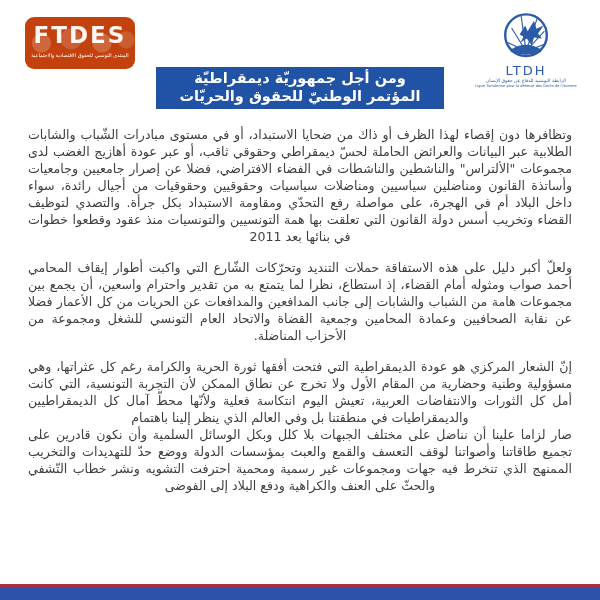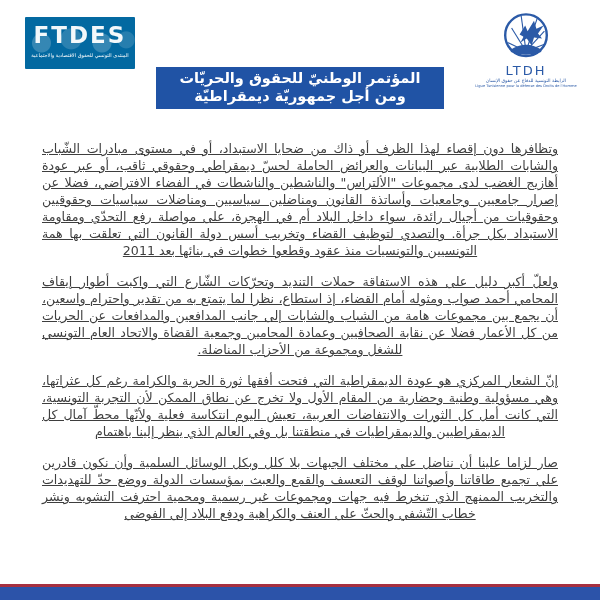--- a/index.html
+++ b/index.html
@@ -9,21 +9,21 @@
     background: #ffffff;
     position: relative;
     overflow: hidden;
   }
   .page { position: relative; width: 600px; height: 600px; background: #fff; direction: rtl; }
 
   
   .ftdes-logo {
     position: absolute; top: 17px; left: 25px;
     width: 110px; height: 52px;
-    background: #0369a1; border-radius: 1px;
+    background: #c2410c; border-radius: 9px;
     color: #fff; text-align: center; overflow: hidden;
     direction: ltr;
   }
   .ftdes-logo::before {
     content: ""; position: absolute; inset: 0;
     background:
       radial-gradient(circle at 15% 50%, rgba(255,255,255,0.20) 9px, transparent 10px),
       radial-gradient(circle at 42% 42%, rgba(255,255,255,0.16) 10px, transparent 11px),
       radial-gradient(circle at 70% 50%, rgba(255,255,255,0.20) 9px, transparent 10px),
       radial-gradient(circle at 92% 44%, rgba(255,255,255,0.14) 8px, transparent 9px);
@@ -58,22 +58,21 @@
   }
 
   
   .doc-body {
     position: absolute; top: 126px; right: 28px; left: 28px;
     color: #3e3e3e; font-size: 12.6px; line-height: 17px;
   }
   .doc-body p {
     text-align: justify;
     text-align-last: center;
-    margin: 14px;
-    text-decoration: underline;
+    margin: 0;
   }
   .doc-body p.gap { margin-top: 14px; }
 
   
   .footer-red  { position: absolute; left: 0; right: 0; bottom: 13px; height: 3px;  background: #a63040; }
   .footer-blue { position: absolute; left: 0; right: 0; bottom: 0;    height: 13px; background: #2c53a9; }
 </style>
 </head>
 <body>
 
@@ -97,22 +96,22 @@
       </g>
       <path d="M11 47 Q30 35 49 47 L49 50 Q30 57 11 50 Z" fill="#2b5aa7"></path>
       <path d="M22 28 L29 17 L32 24 L40 11 L43 21 L52 17 L45 27 L50 33 L40 32 L37 42 L31 33 L23 38 L27 31 Z" fill="#2b5aa7"></path>
     </svg>
     <div class="ltdh-acronym">LTDH</div>
     <div class="ltdh-sub-ar">الرابطة التونسية للدفاع عن حقوق الإنسان</div>
     <div class="ltdh-sub-fr">Ligue Tunisienne pour la défense des Droits de l'Homme</div>
   </div>
 
   <div class="banner">
+    <span style="display:block">ومن أجل جمهوريّة ديمقراطيّة</span>
     <span style="display:block">المؤتمر الوطنيّ للحقوق والحريّات</span>
-    <span style="display:block">ومن أجل جمهوريّة ديمقراطيّة</span>
   </div>
 
   <div class="doc-body">
     <p>وتظافرها دون إقصاء لهذا الظرف أو ذاك من ضحايا الاستبداد، أو في مستوى مبادرات الشّباب والشابات الطلابية عبر البيانات والعرائض الحاملة لحسّ ديمقراطي وحقوقي ثاقب، أو عبر عودة أهازيج الغضب لدى مجموعات "الألتراس" والناشطين والناشطات في الفضاء الافتراضي، فضلا عن إصرار جامعيين وجامعيات وأساتذة القانون ومناضلين سياسيين ومناضلات سياسيات وحقوقيين وحقوقيات من أجيال رائدة، سواء داخل البلاد أم في الهجرة، على مواصلة رفع التحدّي ومقاومة الاستبداد بكل جرأة. والتصدي لتوظيف القضاء وتخريب أسس دولة القانون التي تعلقت بها همة التونسيين والتونسيات منذ عقود وقطعوا خطوات في بنائها بعد 2011</p>
     <p class="gap">ولعلّ أكبر دليل على هذه الاستفاقة حملات التنديد وتحرّكات الشّارع التي واكبت أطوار إيقاف المحامي أحمد صواب ومثوله أمام القضاء، إذ استطاع، نظرا لما يتمتع به من تقدير واحترام واسعين، أن يجمع بين مجموعات هامة من الشباب والشابات إلى جانب المدافعين والمدافعات عن الحريات من كل الأعمار فضلا عن نقابة الصحافيين وعمادة المحامين وجمعية القضاة والاتحاد العام التونسي للشغل ومجموعة من الأحزاب المناضلة.</p>
     <p class="gap">إنّ الشعار المركزي هو عودة الديمقراطية التي فتحت أفقها ثورة الحرية والكرامة رغم كل عثراتها، وهي مسؤولية وطنية وحضارية من المقام الأول ولا تخرج عن نطاق الممكن لأن التجربة التونسية، التي كانت أمل كل الثورات والانتفاضات العربية، تعيش اليوم انتكاسة فعلية ولأنّها محطّ آمال كل الديمقراطيين والديمقراطيات في منطقتنا بل وفي العالم الذي ينظر إلينا باهتمام</p>
     <p>صار لزاما علينا أن نناضل على مختلف الجبهات بلا كلل وبكل الوسائل السلمية وأن نكون قادرين على تجميع طاقاتنا وأصواتنا لوقف التعسف والقمع والعبث بمؤسسات الدولة ووضع حدّ للتهديدات والتخريب الممنهج الذي تنخرط فيه جهات ومجموعات غير رسمية ومحمية احترفت التشويه ونشر خطاب التّشفي والحثّ على العنف والكراهية ودفع البلاد إلى الفوضى</p>
   </div>
 
   <div class="footer-red"></div>

